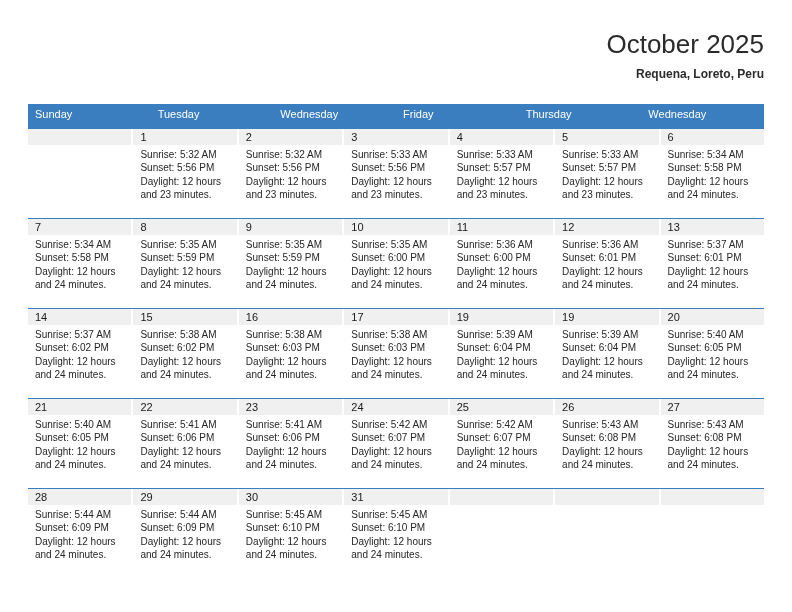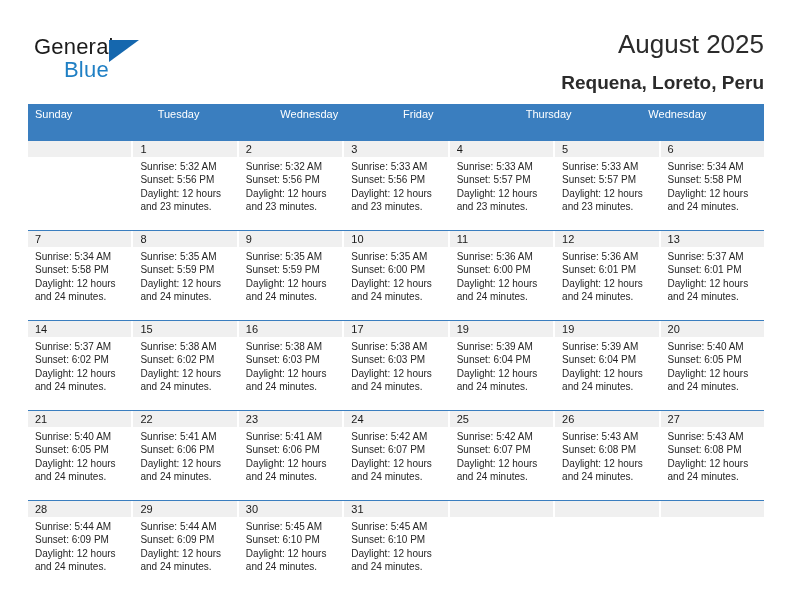--- a/index.html
+++ b/index.html
@@ -70,39 +70,39 @@
     top: 0;
     text-align: right;
   }
   .cal-title {
     font-size: 26px;
     color: #2b2b2b;
     line-height: 32px;
     white-space: nowrap;
   }
   .cal-subtitle {
-    font-size: 19px;
+    font-size: 12px;
     color: #2b2b2b;
     line-height: 20px;
-    margin-top: 13px;
+    margin-top: 4px;
     white-space: nowrap;
     font-weight: bold;
   }
 
   
   .calendar {
     position: absolute;
     left: 28px;
     top: 104px;
     width: 736px;
   }
   .dow-row {
     display: flex;
     background: #3a7ebf;
-    height: 36px;
+    height: 24px;
   }
   .dow {
     flex: 1 1 0;
     color: #ffffff;
     font-size: 11px;
     line-height: 20px;
     padding-left: 7px;
     box-sizing: border-box;
     white-space: nowrap;
   }
@@ -145,28 +145,23 @@
   }
   .info div { white-space: nowrap; }
 </style>
 </head>
 <body>
 
 <div class="page">
 
   <div class="header">
 
-    <div class="logo">
-      <span class="logo-general">General</span>
-      <span class="logo-tri"></span>
-      <span class="logo-blue">Blue</span>
-    </div>
 
     <div class="title-block">
-      <div class="cal-title">August 2025</div>
+      <div class="cal-title">October 2025</div>
       <div class="cal-subtitle">Requena, Loreto, Peru</div>
     </div>
 
   </div>
 
   <div class="calendar">
 
     <div class="dow-row">
       <div class="dow">Sunday</div>
       <div class="dow">Tuesday</div>

